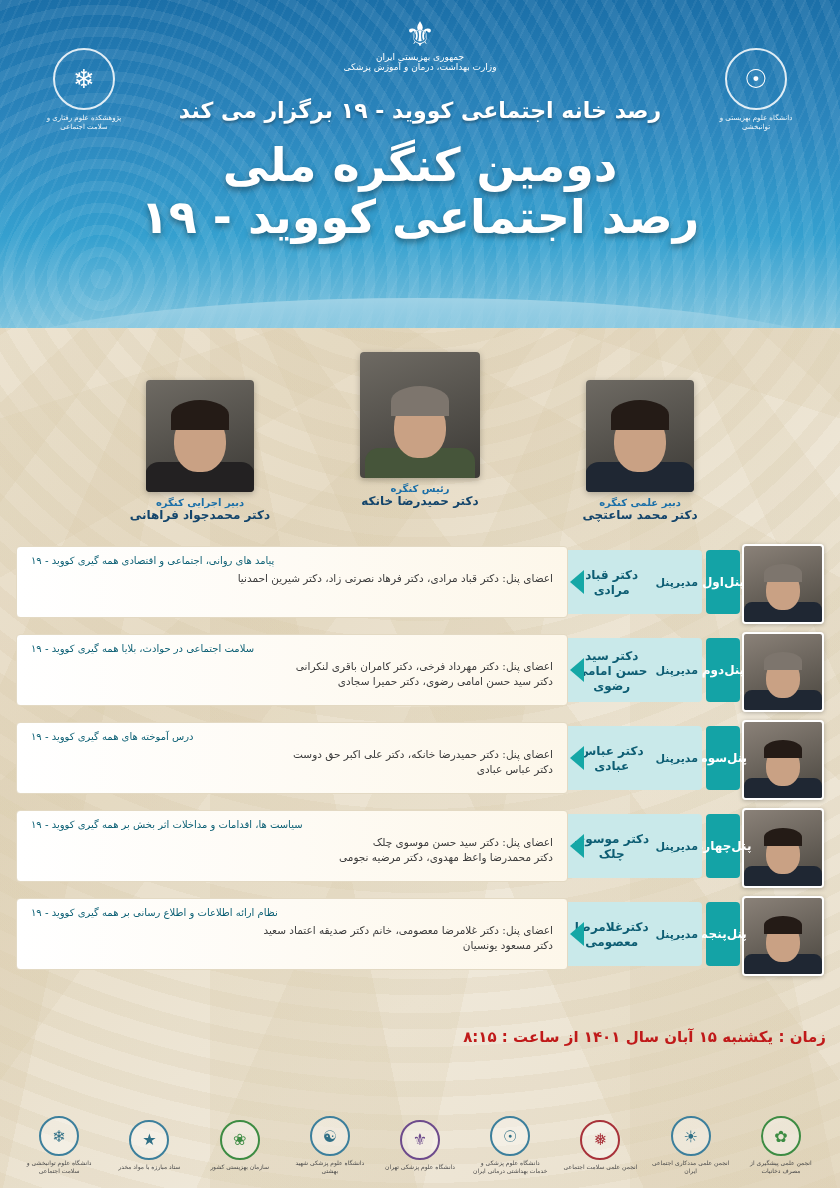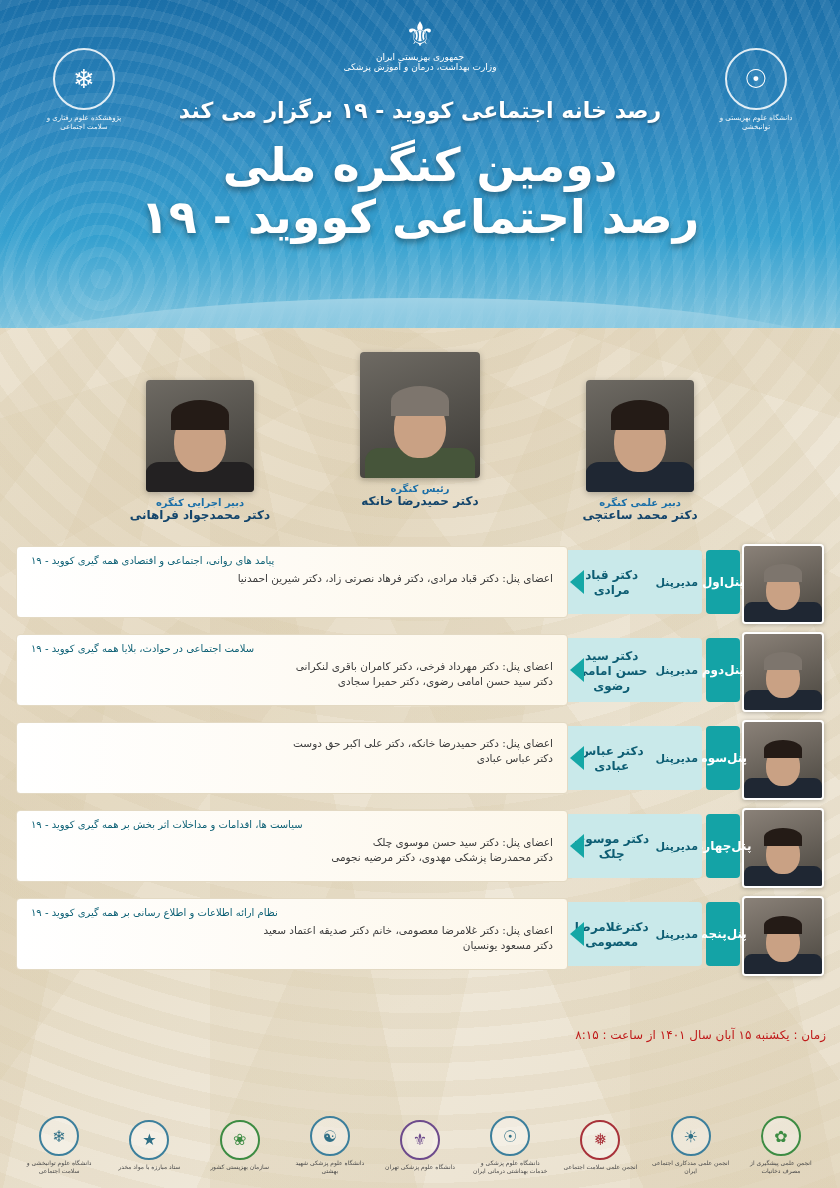--- a/index.html
+++ b/index.html
@@ -150,21 +150,21 @@
     background:linear-gradient(90deg,#ffffff 0%,#fdf7ea 100%);
     border:1px solid #e3d9c3;border-radius:4px;
     padding:8px 14px 0 14px;box-sizing:border-box;
   }
   .p-title{font-size:10px;font-weight:normal;color:#0b5f74;text-align:left;}
   .p-members{font-size:10.5px;color:#3b3b3b;text-align:right;margin-top:5px;line-height:15px;}
   
   .info{
     position:absolute;left:14px;right:14px;top:1028px;text-align:right;
   }
-  .info .line{font-size:12px;font-weight:normal;color:#1b1b1b;margin-bottom:6px;}
+  .info .line{font-size:15px;font-weight:bold;color:#1b1b1b;margin-bottom:6px;}
   .info .key{color:#c01a1a;}
   .info .time-line{color:#c01a1a;}
   
   .sponsors{
     position:absolute;left:0;right:0;bottom:0;height:86px;
     display:flex;align-items:center;justify-content:space-around;
     padding:0 14px;box-sizing:border-box;
   }
   .sp{width:78px;text-align:center;color:#2f6f86;}
   .sp .mark{
@@ -297,20 +297,21 @@
       <div class="p-num">
         <span>پنل</span>
         <span>سوم</span>
       </div>
       <div class="p-chair">
         <div class="lbl">مدیرپنل</div>
         <div class="nm">دکتر عباس عبادی</div>
       </div>
       <div class="p-arrow"></div>
       <div class="p-body">
+        <div class="p-title">درس آموخته های همه گیری کووید - ۱۹</div>
         <div class="p-members" style="white-space:pre-line">اعضای پنل: دکتر حمیدرضا خانکه، دکتر علی اکبر حق دوست
 دکتر عباس عبادی</div>
       </div>
     </div>
 
     <div class="panel">
       <div class="p-photo">
         <div class="body"></div>
         <div class="face"></div>
         <div class="hair"></div>
@@ -320,21 +321,21 @@
         <span>چهارم</span>
       </div>
       <div class="p-chair">
         <div class="lbl">مدیرپنل</div>
         <div class="nm">دکتر موسوی چلک</div>
       </div>
       <div class="p-arrow"></div>
       <div class="p-body">
         <div class="p-title">سیاست ها، اقدامات و مداخلات اثر بخش بر همه گیری کووید - ۱۹</div>
         <div class="p-members" style="white-space:pre-line">اعضای پنل: دکتر سید حسن موسوی چلک
-دکتر محمدرضا پزشکی مهدوی، دکتر مرضیه نجومی</div>
+دکتر محمدرضا واعظ مهدوی، دکتر مرضیه نجومی</div>
       </div>
     </div>
 
     <div class="panel">
       <div class="p-photo">
         <div class="body"></div>
         <div class="face"></div>
         <div class="hair"></div>
       </div>
       <div class="p-num">

